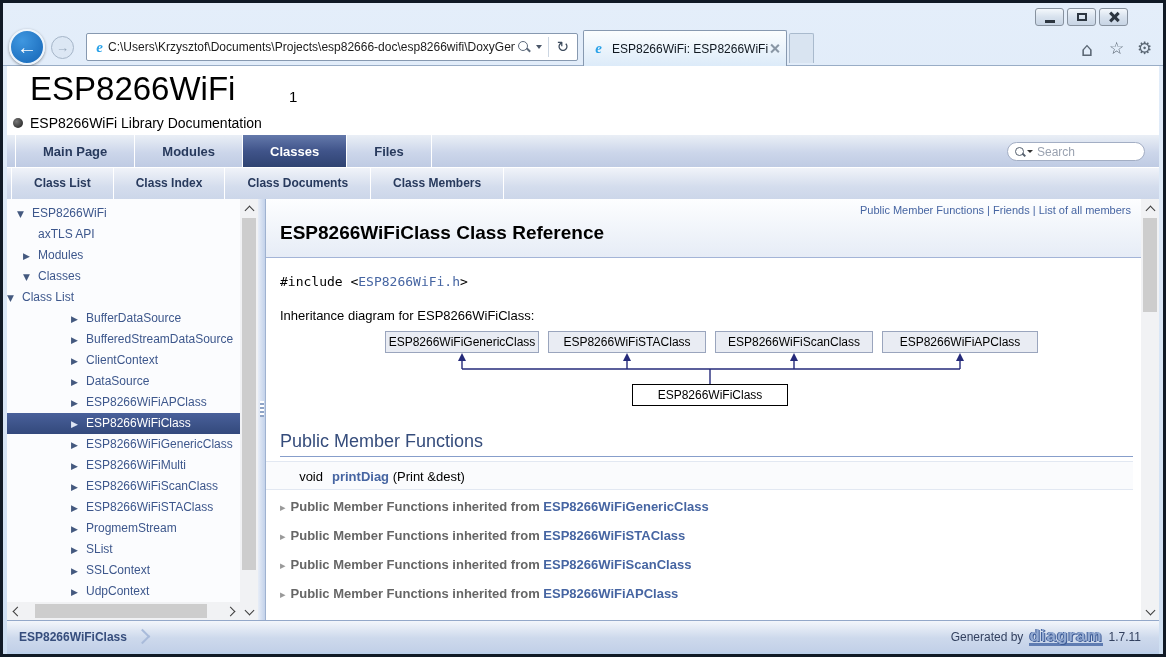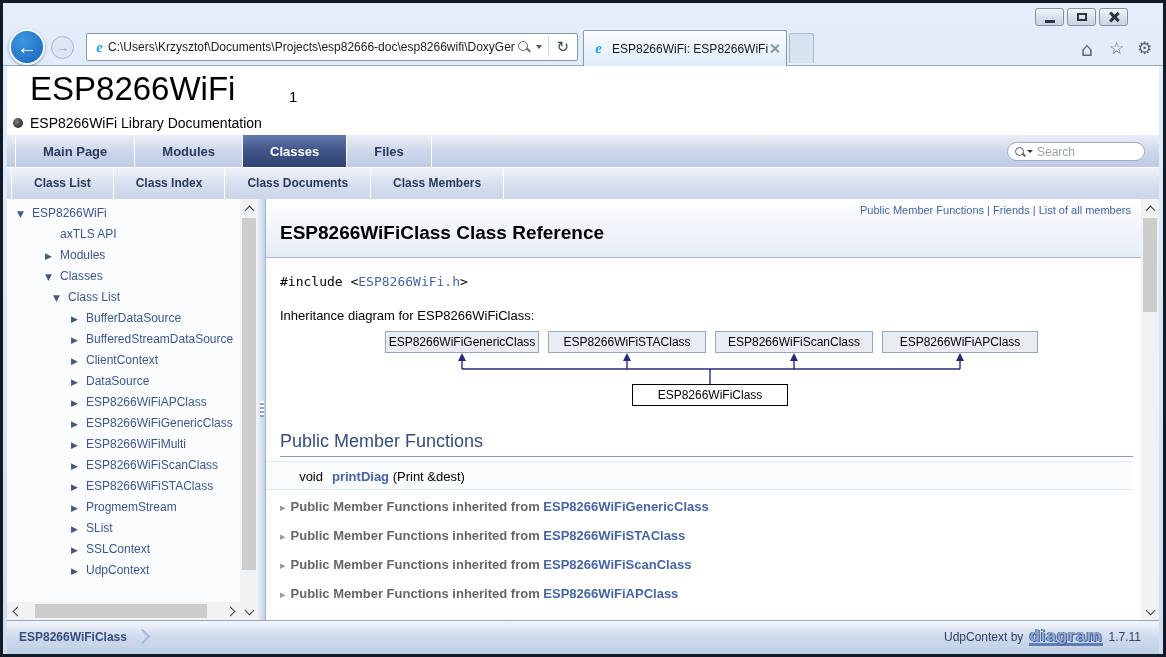--- a/index.html
+++ b/index.html
@@ -93,21 +93,21 @@
                      font-family:inherit; background:transparent; }
   .searchbox input::placeholder { color:#9aa2b0; }
 
   
   .pbody { position:relative; height:421px; }
   .sidetree { position:absolute; left:0; top:0; width:233px; height:421px; background:#fbfcfe;
               overflow:hidden; padding-top:4px; }
   .ti { height:21px; line-height:21px; font-size:12px; color:#3d578c; white-space:nowrap; cursor:pointer; }
   .ti .tri { display:inline-block; width:15px; font-size:9px; color:#44597f;
              font-family:"DejaVu Sans",sans-serif; text-align:left; }
-  .lv0{ padding-left:10px; } .lv1{ padding-left:38px; } .lv2{ padding-left:46px; } .lv3{ padding-left:64px; }
+  .lv0{ padding-left:10px; } .lv1{ padding-left:16px; } .lv2{ } .lv3{ padding-left:64px; }
   .ti.sel { background:linear-gradient(#49609a,#33497c); color:#fff; }
   .ti.sel .tri { color:#dfe6f5; }
   .hscroll { position:absolute; left:0; bottom:0; width:233px; height:18px; background:#f1f2f4;
              display:flex; align-items:center; }
   .vscroll { position:absolute; top:0; width:18px; background:#f1f2f4; }
   #side-vs { left:233px; height:421px; } #main-vs { left:1134px; height:421px; }
   .chev { position:relative; width:9px; height:9px; }
   .chev::before { content:""; position:absolute; left:1px; top:1px; width:6px; height:6px;
                   border-right:1.8px solid #3c3c3c; border-bottom:1.8px solid #3c3c3c; }
   .chev.up::before   { transform:rotate(-135deg); top:3px; }
@@ -250,20 +250,21 @@
           <div class="ti lv0"><span class="tri">▼</span><span>ESP8266WiFi</span></div>
           <div class="ti lv1"><span class="tri"></span><span>axTLS API</span></div>
           <div class="ti lv1"><span class="tri">▶</span><span>Modules</span></div>
           <div class="ti lv1"><span class="tri">▼</span><span>Classes</span></div>
           <div class="ti lv2"><span class="tri">▼</span><span>Class List</span></div>
           <div class="ti lv3"><span class="tri">▶</span><span>BufferDataSource</span></div>
           <div class="ti lv3"><span class="tri">▶</span><span>BufferedStreamDataSource</span></div>
           <div class="ti lv3"><span class="tri">▶</span><span>ClientContext</span></div>
           <div class="ti lv3"><span class="tri">▶</span><span>DataSource</span></div>
           <div class="ti lv3"><span class="tri">▶</span><span>ESP8266WiFiAPClass</span></div>
+          <div class="ti lv3 sel"><span class="tri">▶</span><span>ESP8266WiFiClass</span></div>
           <div class="ti lv3"><span class="tri">▶</span><span>ESP8266WiFiGenericClass</span></div>
           <div class="ti lv3"><span class="tri">▶</span><span>ESP8266WiFiMulti</span></div>
           <div class="ti lv3"><span class="tri">▶</span><span>ESP8266WiFiScanClass</span></div>
           <div class="ti lv3"><span class="tri">▶</span><span>ESP8266WiFiSTAClass</span></div>
           <div class="ti lv3"><span class="tri">▶</span><span>ProgmemStream</span></div>
           <div class="ti lv3"><span class="tri">▶</span><span>SList</span></div>
           <div class="ti lv3"><span class="tri">▶</span><span>SSLContext</span></div>
           <div class="ti lv3"><span class="tri">▶</span><span>UdpContext</span></div>
           <div class="hscroll">
             <span class="sbtn">
@@ -348,21 +349,21 @@
           <span class="vbtn bot">
               <span class="chev down"></span>
             </span>
         </div>
       </div>
 
       <div class="pfooter">
         <span class="crumb">ESP8266WiFiClass</span>
         <span class="cchev"></span>
         <span class="gen">
-          <span>UdpContext by</span>
+          <span>Generated by</span>
           <span class="doxlogo">diagram</span>
           <span>1.7.11</span>
         </span>
       </div>
     </div>
 
     <div class="bstrip"></div>
   </div>
 </div>
 

